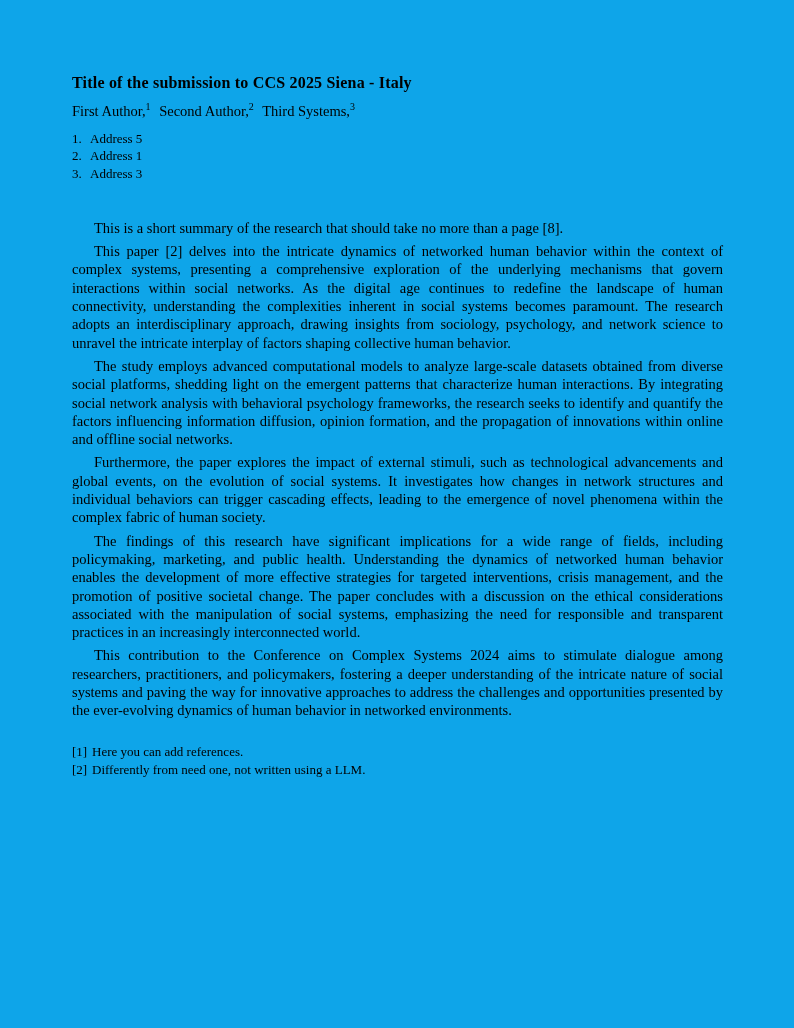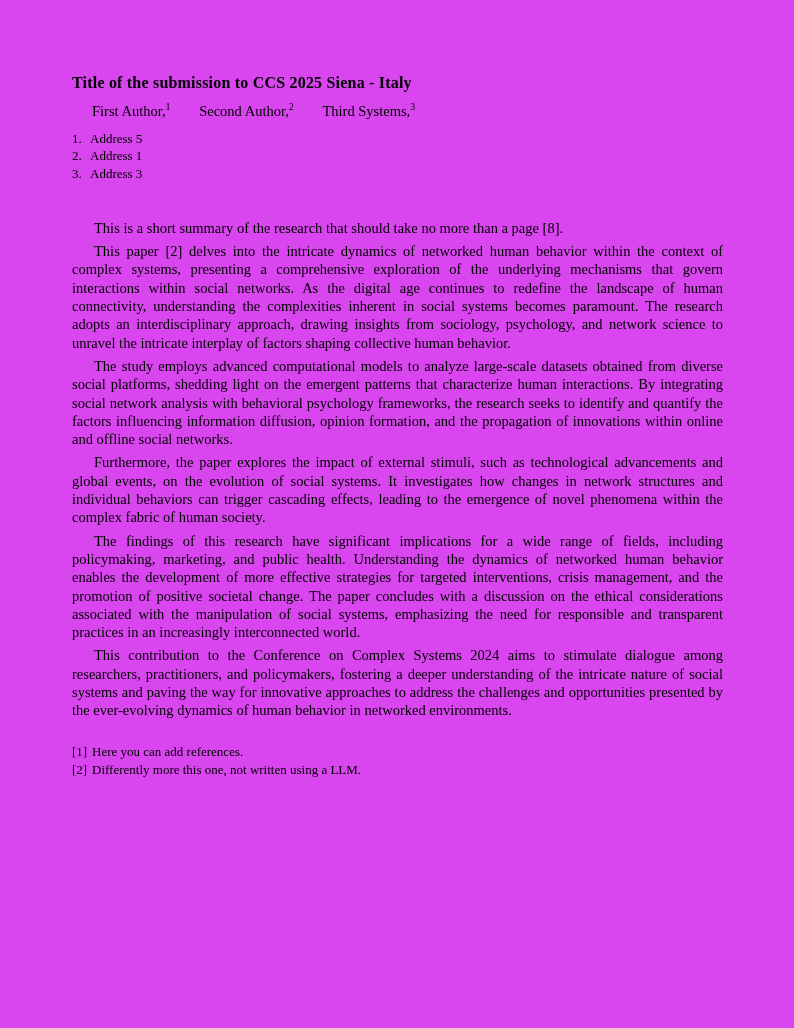--- a/index.html
+++ b/index.html
@@ -5,42 +5,42 @@
   * { margin: 0; padding: 0; box-sizing: border-box; }
   html, body {
     background: #ffffff;
     font-family: "Liberation Serif", "DejaVu Serif", serif;
     color: #000000;
   }
   .page {
     position: relative;
     width: 794px;
     height: 1028px;
-    background: #d946ef;
+    background: #0ea5e9;
     overflow: hidden;
   }
   .content {
     position: absolute;
     left: 72px;
     top: 74px;
     width: 651px;
   }
   .title {
     font-size: 16px;
     font-weight: 700;
     line-height: 18px;
     letter-spacing: 0.2px;
     margin-bottom: 11px;
   }
   .authors {
     font-size: 14.5px;
     line-height: 17px;
     margin-bottom: 10px;
   }
-  .author { margin-right: 5px; margin-left: 20px; }
+  .author { margin-right: 5px; }
   .author sup {
     font-size: 10px;
     line-height: 0;
     vertical-align: super;
   }
   .address-list {
     font-size: 13px;
     line-height: 17.3px;
     margin-bottom: 37px;
   }
@@ -107,18 +107,18 @@
       <p>This contribution to the Conference on Complex Systems 2024 aims to stimulate dialogue among researchers, practitioners, and policymakers, fostering a deeper understanding of the intricate nature of social systems and paving the way for innovative approaches to address the challenges and opportunities presented by the ever-evolving dynamics of human behavior in networked environments.</p>
     </div>
 
     <div class="references">
       <div class="reference-item">
         <span class="ref-marker">[1]</span>
         <span>Here you can add references.</span>
       </div>
       <div class="reference-item">
         <span class="ref-marker">[2]</span>
-        <span>Differently more this one, not written using a LLM.</span>
+        <span>Differently from need one, not written using a LLM.</span>
       </div>
     </div>
 
   </div>
 </div>
 
 </body></html>

